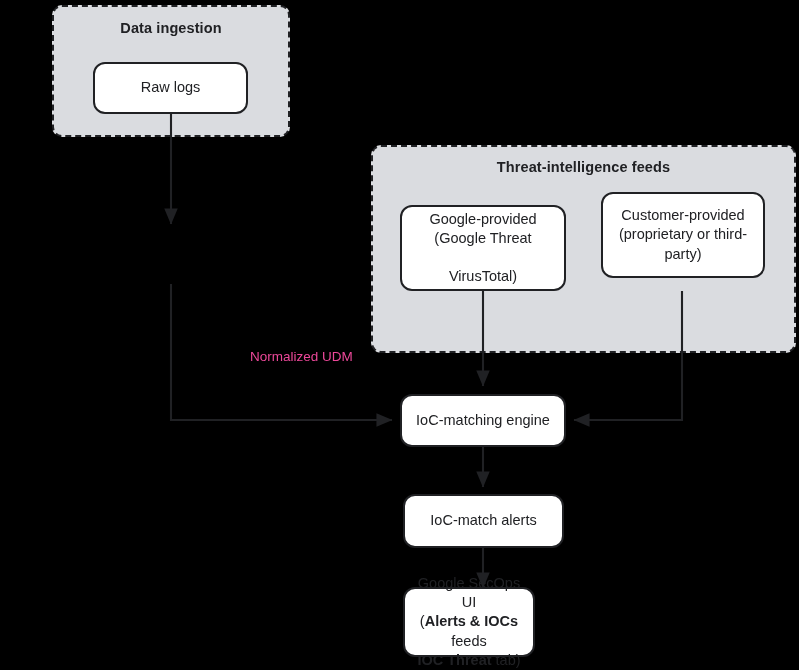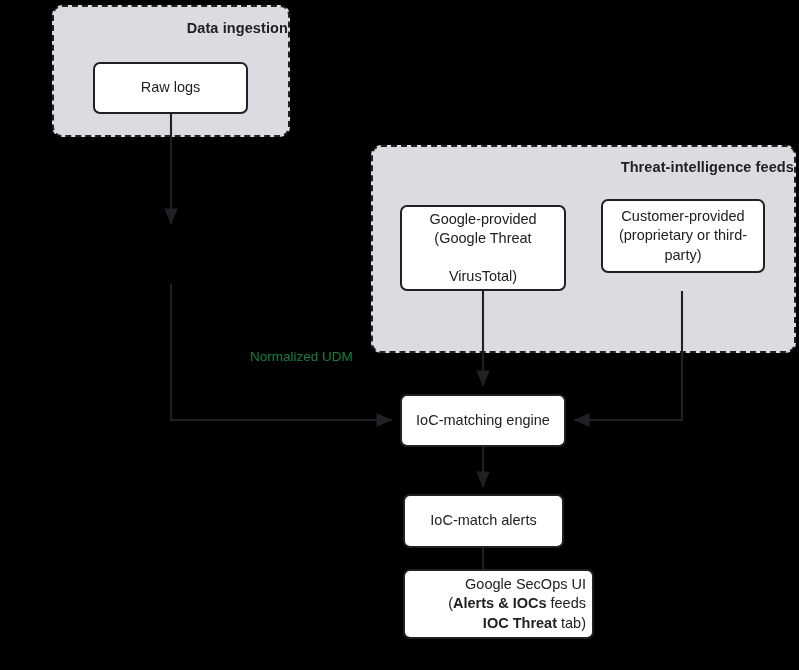--- a/index.html
+++ b/index.html
@@ -27,45 +27,45 @@
     position: absolute;
     background: #dadce0;
     border: 2px dashed #202124;
     border-radius: 10px;
     box-sizing: border-box;
   }
   .cluster-label {
     position: absolute;
     left: 0;
     right: 0;
-    text-align: right;
+    text-align: center;
     font-size: 14.5px;
     font-weight: bold;
     color: #202124;
     letter-spacing: 0.1px;
   }
   .node {
     position: absolute;
     background: #ffffff;
     border: 2.2px solid #202124;
-    border-radius: 7px;
+    border-radius: 12px;
     box-sizing: border-box;
     display: flex;
     align-items: center;
     justify-content: center;
     text-align: center;
     color: #202124;
     font-size: 14.5px;
     line-height: 1.32;
     padding: 2px 6px;
   }
   .node .txt { display: block; width: 100%; }
   .edge-label {
     position: absolute;
-    color: #15803d;
+    color: #ec4899;
     font-size: 13.5px;
     white-space: nowrap;
     text-align: right;
   }
   b { font-weight: bold; }
 </style>
 </head>
 <body>
 
 <div id="canvas">
@@ -119,37 +119,37 @@
 
   <div class="node" style="left:400px; top:205px; width:166px; height:86px;">
     <span class="txt">
       <span>Google-provided</span><br>
       <span>(Google Threat</span><br>
       <br>
       <span>VirusTotal)</span>
     </span>
   </div>
 
-  <div class="node" style="left:601px; top:199px; width:164px; height:74px;">
+  <div class="node" style="left:601px; top:192px; width:164px; height:86px;">
     <span class="txt">
       <span>Customer-provided</span><br>
       <span>(proprietary or third-</span><br>
       <span>party)</span>
     </span>
   </div>
 
   <div class="node" style="left:400px; top:394px; width:166px; height:53px;">
     <span class="txt">IoC-matching engine</span>
   </div>
 
   <div class="node" style="left:403px; top:494px; width:161px; height:54px;">
     <span class="txt">IoC-match alerts</span>
   </div>
 
-  <div class="node" style="left:403px; top:569px; width:191px; height:70px;text-align:right;">
+  <div class="node" style="left:403px; top:587px; width:132px; height:70px;">
     <span class="txt">
       <span>Google SecOps UI</span><br>
       <span>(</span><b>Alerts &amp; IOCs</b><span> feeds</span><br>
       <b>IOC Threat</b><span> tab)</span>
     </span>
   </div>
 
 </div>
 
 </body></html>

